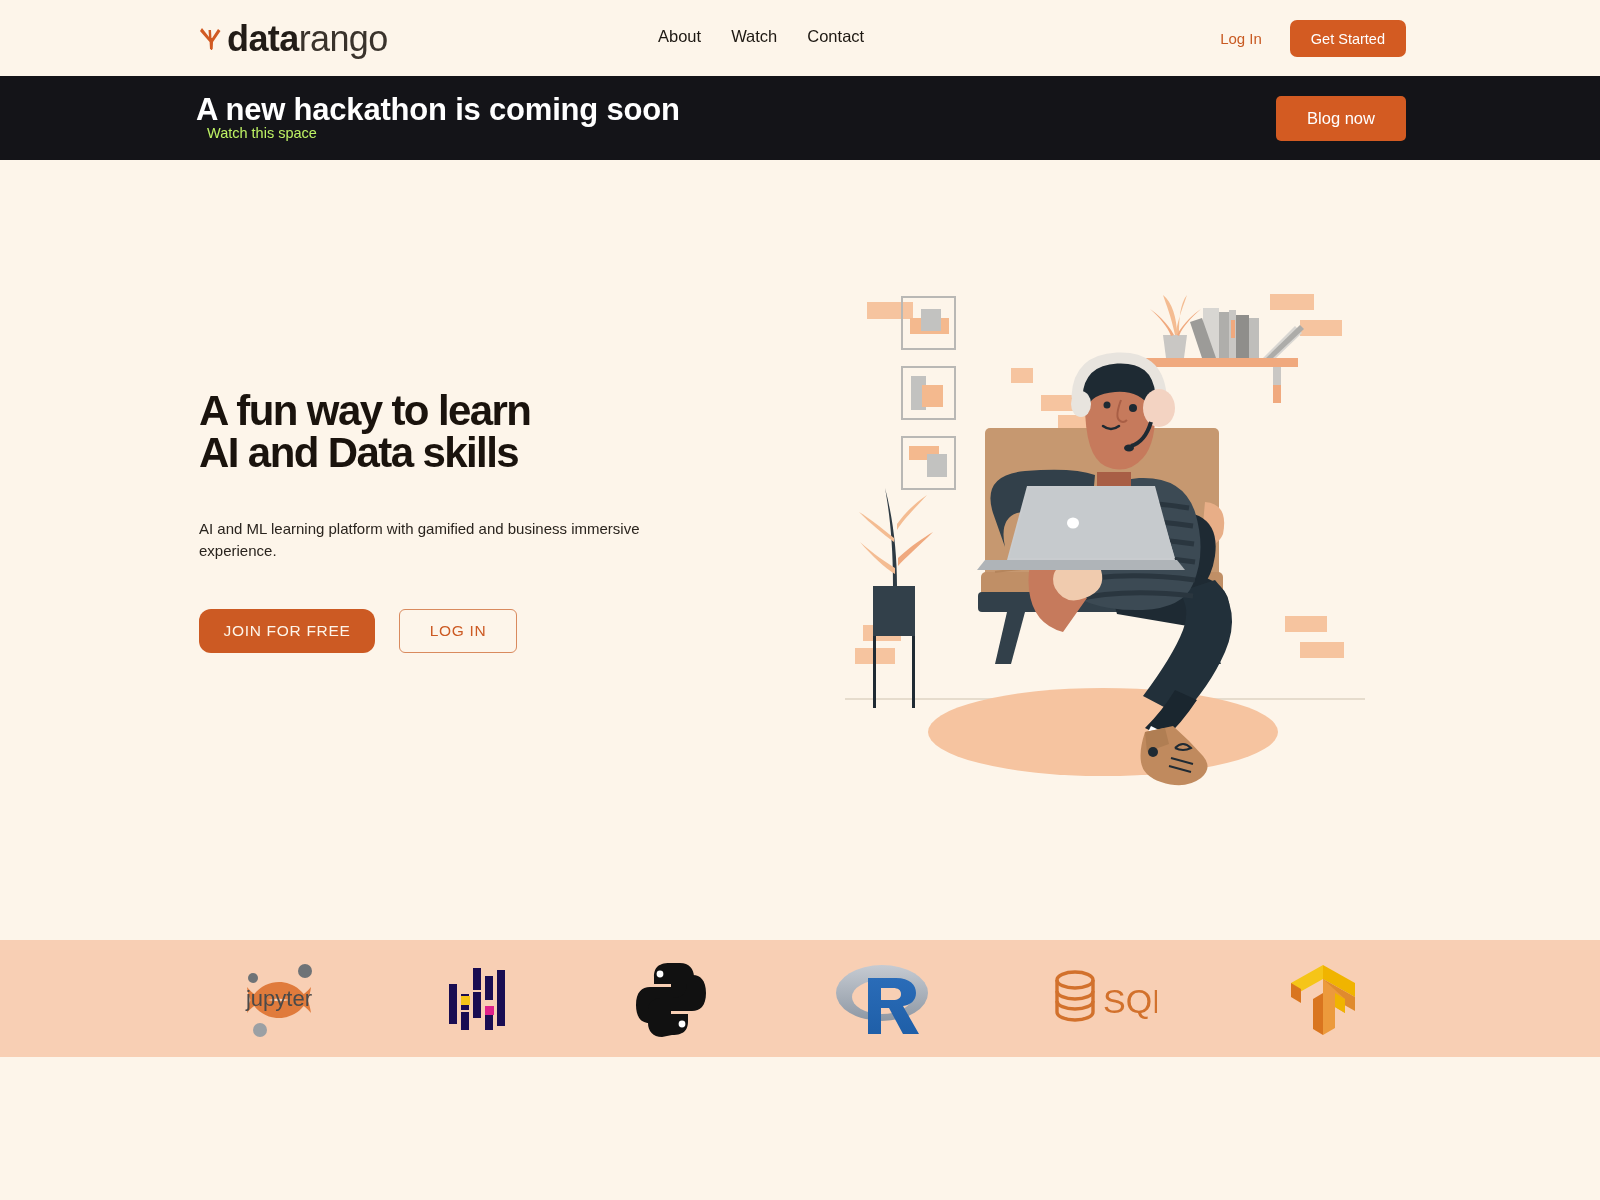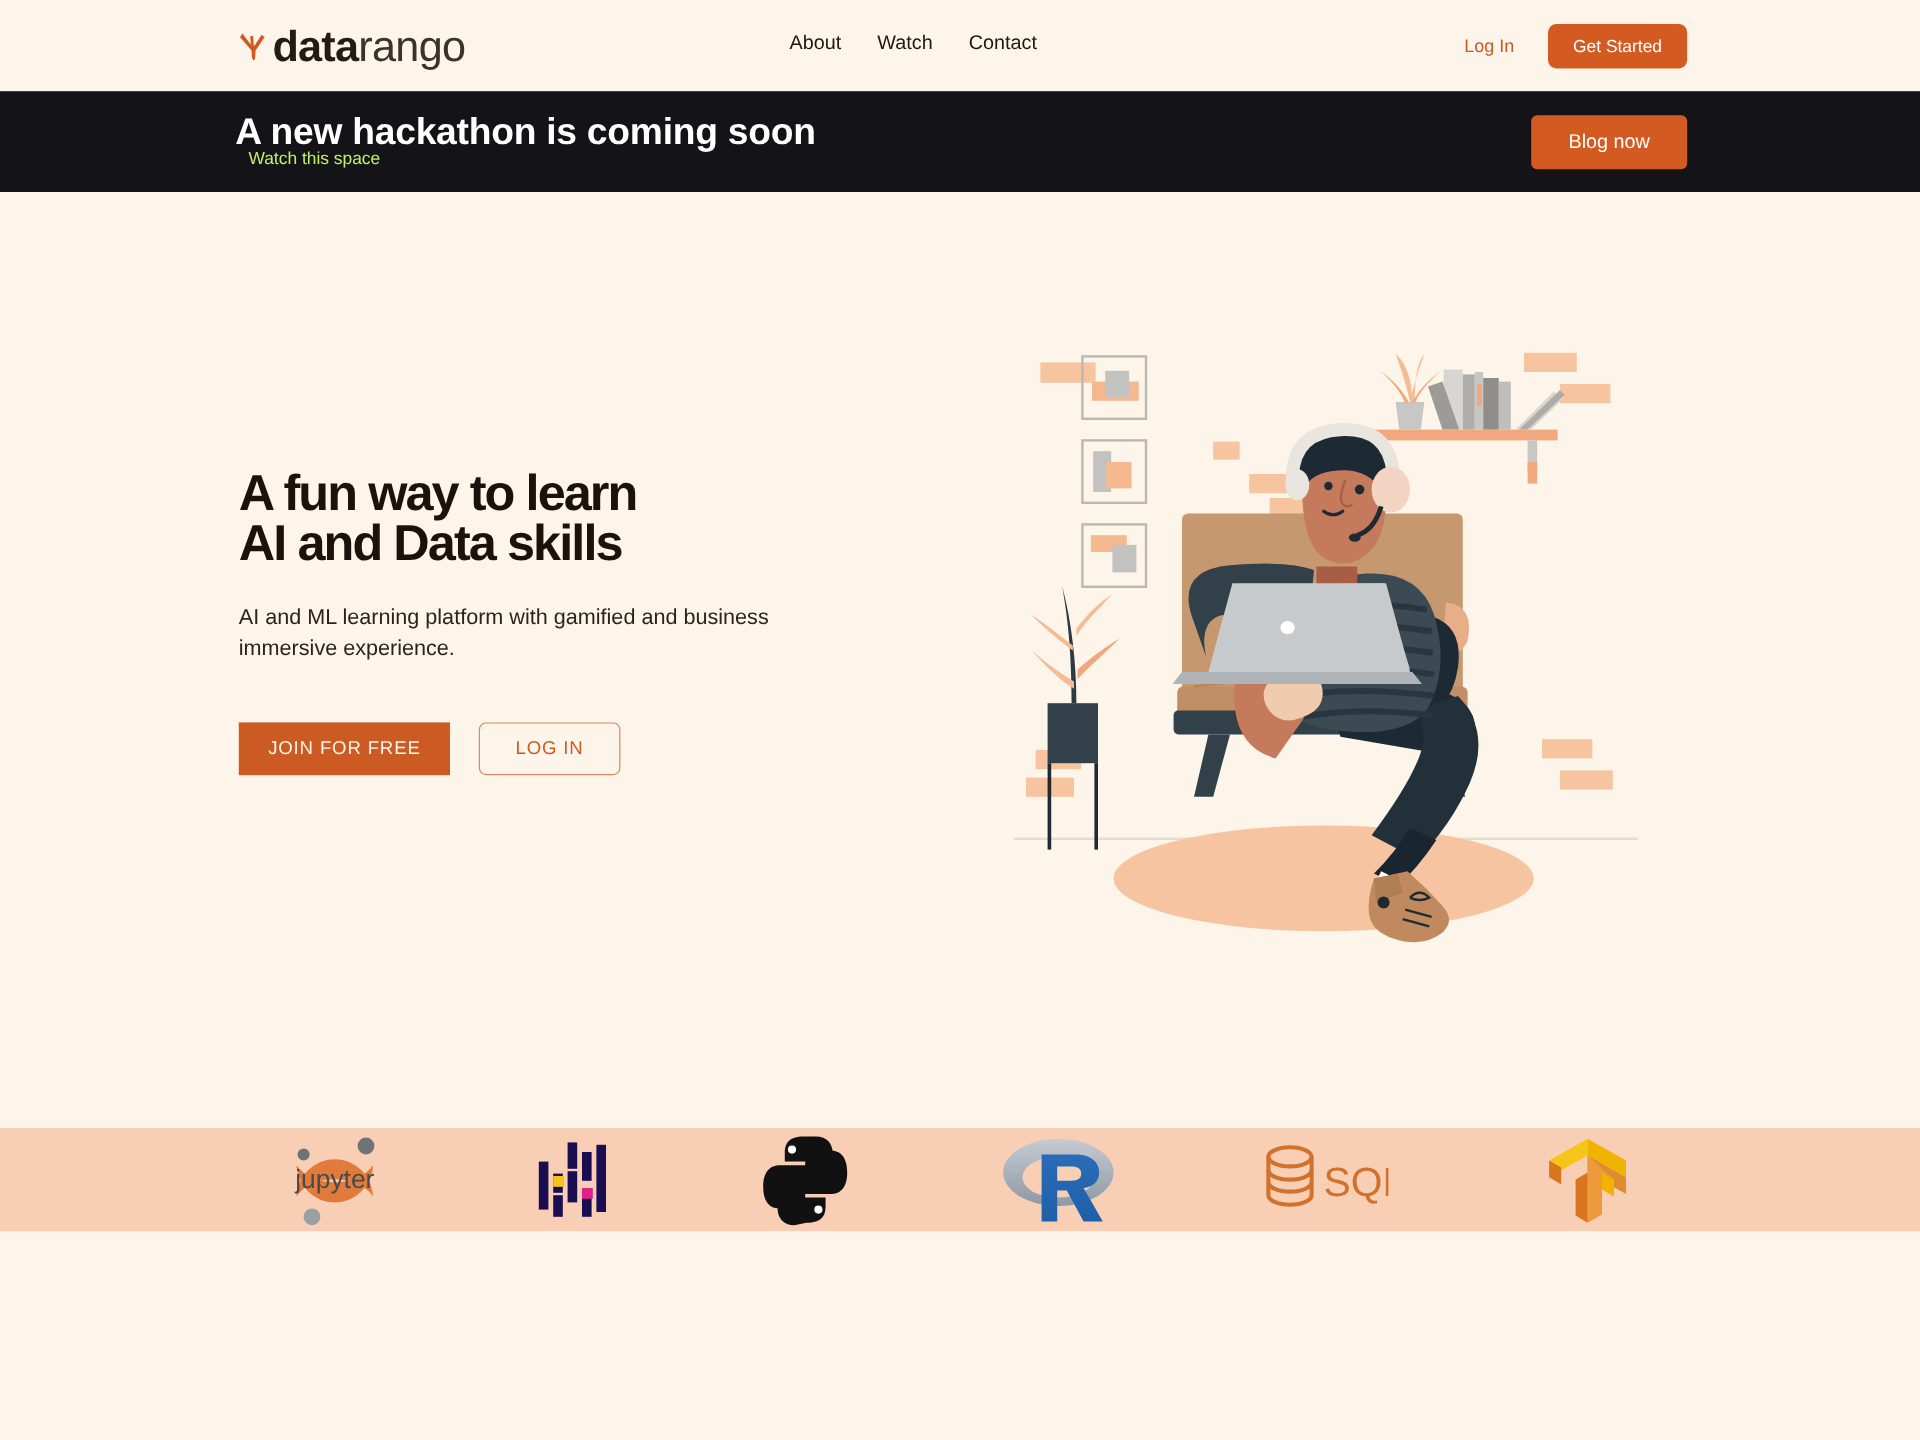--- a/index.html
+++ b/index.html
@@ -73,44 +73,44 @@
     font-family: "Liberation Sans", sans-serif;
   }
 
   
   .hero-left { position: absolute; left: 199px; top: 390px; width: 640px; }
   .hero-title {
     font-size: 42px; font-weight: 700; line-height: 1.0;
     color: #1A130D; letter-spacing: -1.6px; white-space: pre-line;
   }
   .hero-sub {
-    margin-top: 28px; font-size: 18px; line-height: 1.44;
+    margin-top: 44px; font-size: 15px; line-height: 1.44;
     color: #2A241E; font-weight: 400; width: 500px;
   }
   .hero-actions { margin-top: 48px; display: flex; gap: 24px; align-items: center; }
   .btn-join-free {
     background: #CC5A23; color: #FDF5EA; border: none;
-    width: 176px; height: 44px; border-radius: 0; cursor: pointer;
+    width: 176px; height: 44px; border-radius: 12px; cursor: pointer;
     font-size: 15.5px; letter-spacing: 0.7px; font-weight: 400;
     font-family: "Liberation Sans", sans-serif;
   }
   .btn-login-out {
     background: transparent; color: #CC5A23; border: 1px solid #D98A5E;
     width: 118px; height: 44px; border-radius: 6px; cursor: pointer;
     font-size: 15.5px; letter-spacing: 0.7px; font-weight: 400;
     font-family: "Liberation Sans", sans-serif;
   }
 
   .hero-illustration {
     position: absolute; left: 845px; top: 280px; width: 520px; height: 510px;
   }
 
   
   .logo-band {
-    position: absolute; left: 0; top: 940px; width: 1600px; height: 86px;
+    position: absolute; left: 0; top: 940px; width: 1600px; height: 117px;
     background: #F8CFB4;
     display: flex; align-items: center; justify-content: center;
   }
   .logo-band-inner {
     display: flex; align-items: center; justify-content: space-between;
     width: 1130px;
   }
   .tech-logo { display: flex; align-items: center; justify-content: center; height: 86px; }
 </style>
 </head>

